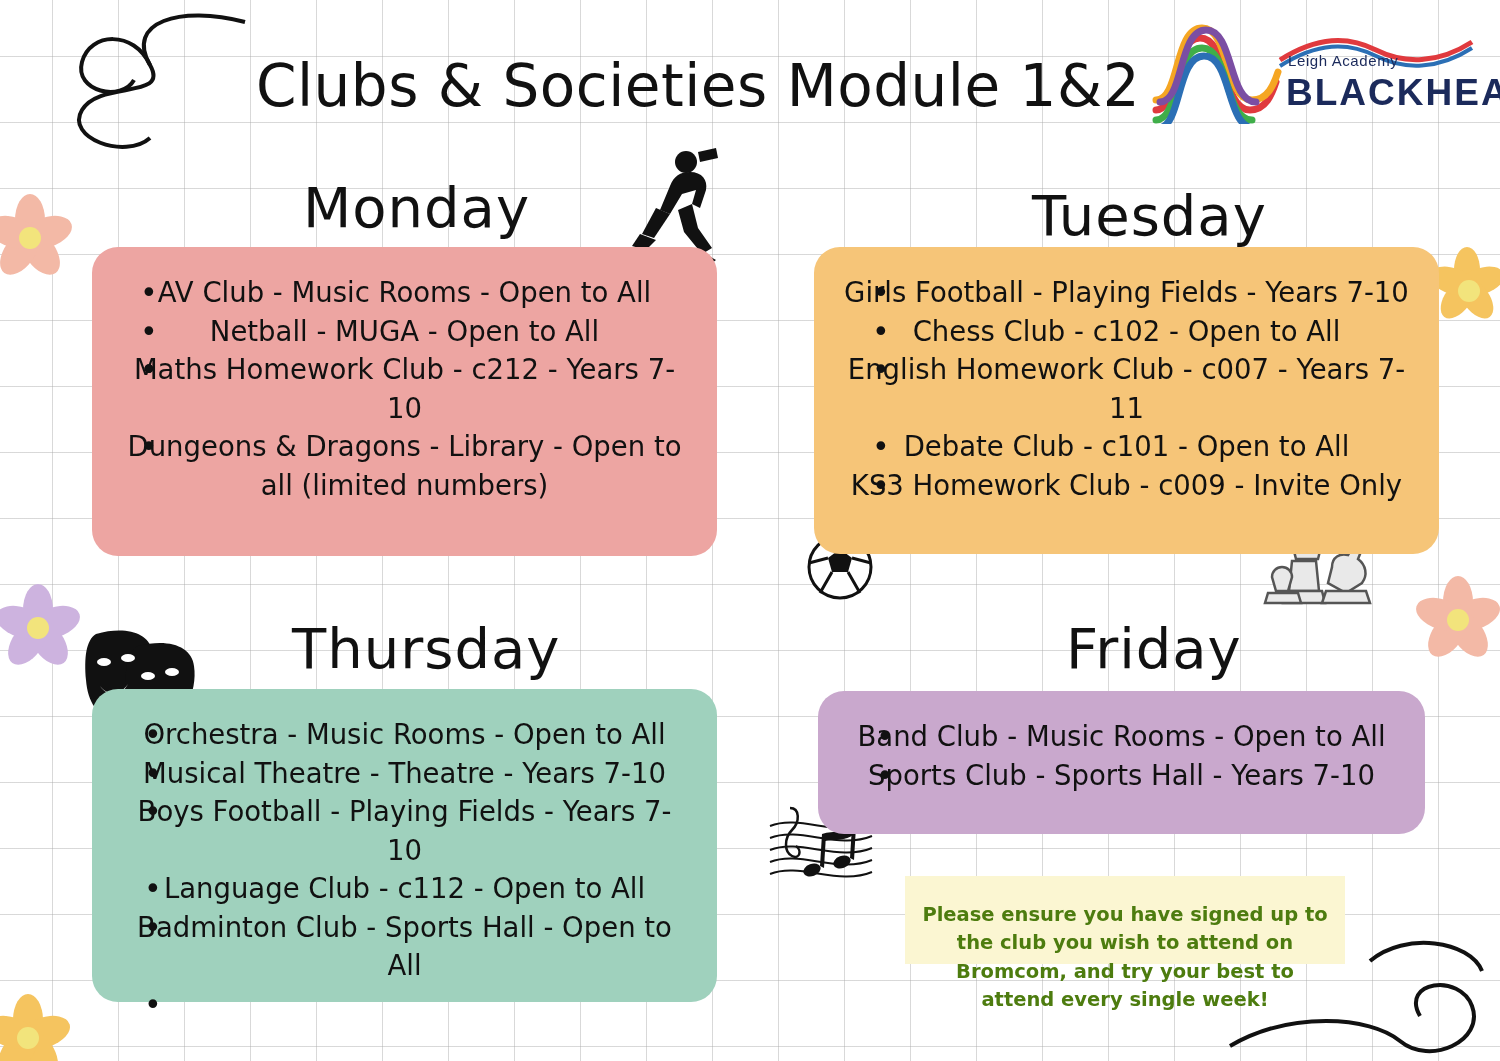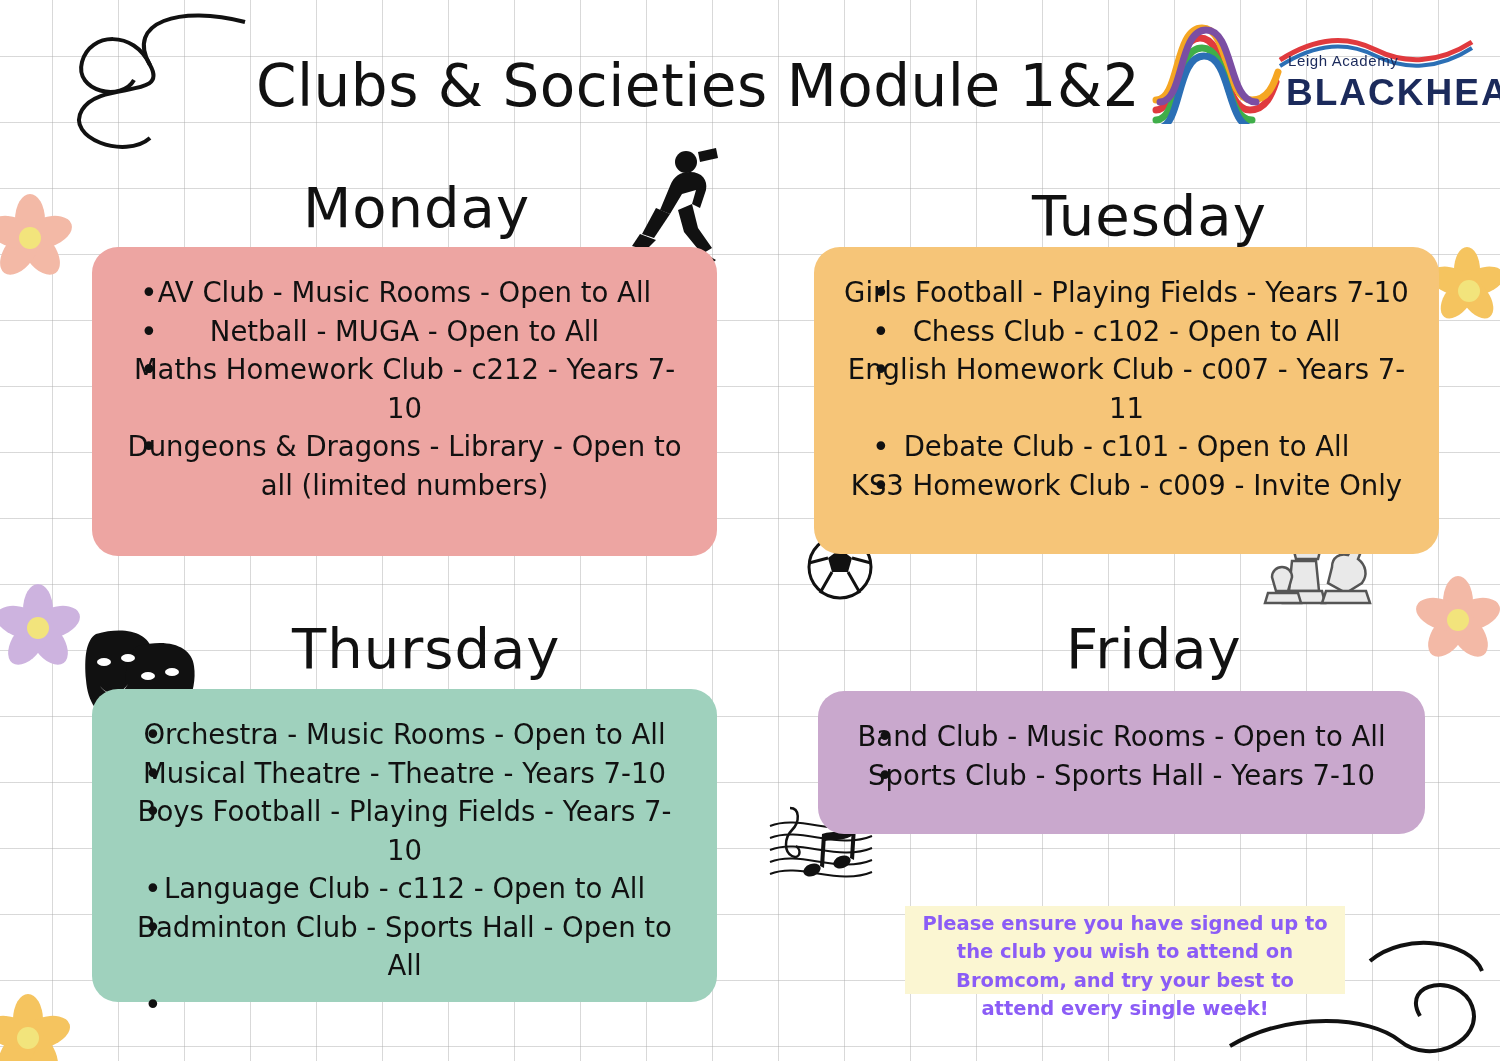--- a/index.html
+++ b/index.html
@@ -110,30 +110,30 @@
   #card-monday li, #card-thursday li { }
   #card-monday .bullet { left: 18px; }
   #card-thursday .bullet { left: 22px; }
   #card-tuesday .bullet { left: 28px; }
   #card-friday .bullet { left: 28px; }
 
   
   .note {
     position: absolute;
     left: 905px;
-    top: 906px;
+    top: 876px;
     width: 440px;
     height: 88px;
     background: #fbf6d2;
     box-sizing: border-box;
-    padding: 4px 14px;
+    padding: 25px 14px;
     font-size: 19.5px;
     line-height: 1.45;
     text-align: center;
-    color: #8b5cf6;
+    color: #4d7c0f;
     font-weight: bold;
     font-family: "DejaVu Sans", sans-serif;
   }
   
   .deco { position: absolute; pointer-events: none; }
   .flower-petal {
     position: absolute;
     width: 30px; height: 52px;
     border-radius: 50% 50% 50% 50%;
     left: 50%; top: 50%;

